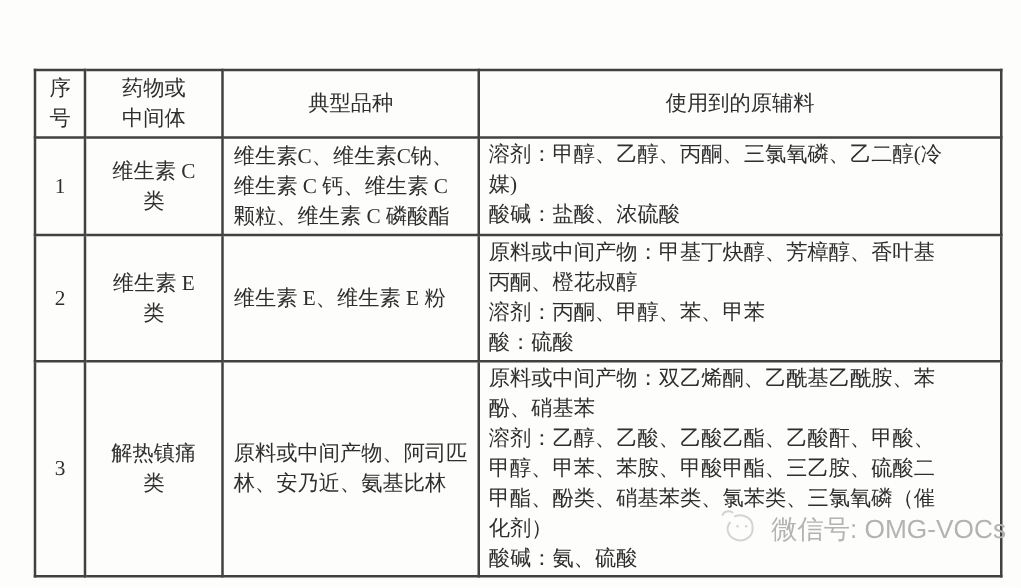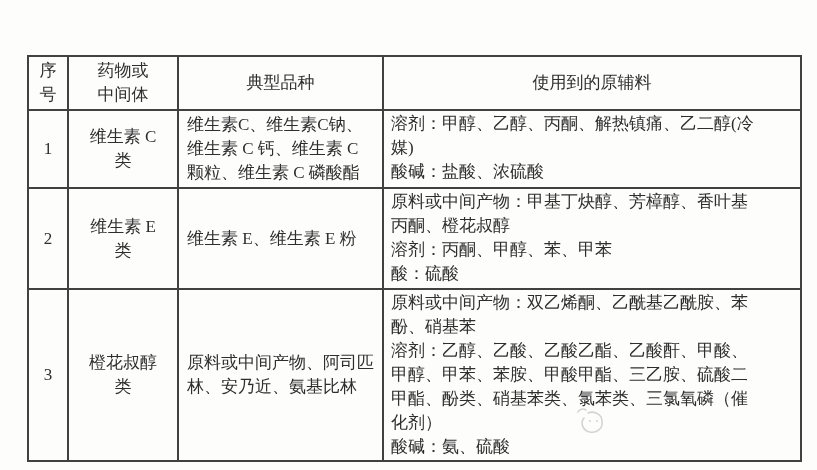--- a/index.html
+++ b/index.html
@@ -79,37 +79,37 @@
         <td class="c3" style="text-align:center;">典型品种</td>
         <td class="c4" style="text-align:center; vertical-align:middle;">使用到的原辅料</td>
       </tr>
       <tr class="r1">
         <td class="c1">1</td>
         <td class="c2">维生素 C
 类</td>
         <td class="c3">维生素C、维生素C钠、
 维生素 C 钙、维生素 C
 颗粒、维生素 C 磷酸酯</td>
-        <td class="c4">溶剂：甲醇、乙醇、丙酮、解热镇痛、乙二醇(冷
+        <td class="c4">溶剂：甲醇、乙醇、丙酮、三氯氧磷、乙二醇(冷
 媒)
 酸碱：盐酸、浓硫酸</td>
       </tr>
       <tr class="r2">
         <td class="c1">2</td>
         <td class="c2">维生素 E
 类</td>
         <td class="c3">维生素 E、维生素 E 粉</td>
         <td class="c4">原料或中间产物：甲基丁炔醇、芳樟醇、香叶基
 丙酮、橙花叔醇
 溶剂：丙酮、甲醇、苯、甲苯
 酸：硫酸</td>
       </tr>
       <tr class="r3">
         <td class="c1">3</td>
-        <td class="c2">橙花叔醇
+        <td class="c2">解热镇痛
 类</td>
         <td class="c3">原料或中间产物、阿司匹
 林、安乃近、氨基比林</td>
         <td class="c4">原料或中间产物：双乙烯酮、乙酰基乙酰胺、苯
 酚、硝基苯
 溶剂：乙醇、乙酸、乙酸乙酯、乙酸酐、甲酸、
 甲醇、甲苯、苯胺、甲酸甲酯、三乙胺、硫酸二
 甲酯、酚类、硝基苯类、氯苯类、三氯氧磷（催
 化剂）
 酸碱：氨、硫酸</td>
@@ -121,15 +121,16 @@
     <span>
       <svg width="36" height="32" viewBox="0 0 36 32">
         <g fill="none" stroke="#c6c6c6" stroke-width="1.6" stroke-linecap="round">
           <path d="M10 14 a 10 9 0 1 0 18 4 a 10 9 0 0 0 -14 -9"></path>
           <path d="M4 8 a 5 4 0 0 1 8 -2"></path>
           <circle cx="16" cy="17" r="1" fill="#c6c6c6" stroke="none"></circle>
           <circle cx="23" cy="17" r="1" fill="#c6c6c6" stroke="none"></circle>
         </g>
       </svg>
     </span>
+    <span>微信号: OMG-VOCs</span>
   </div>
 
 </div>
 
 </body></html>

